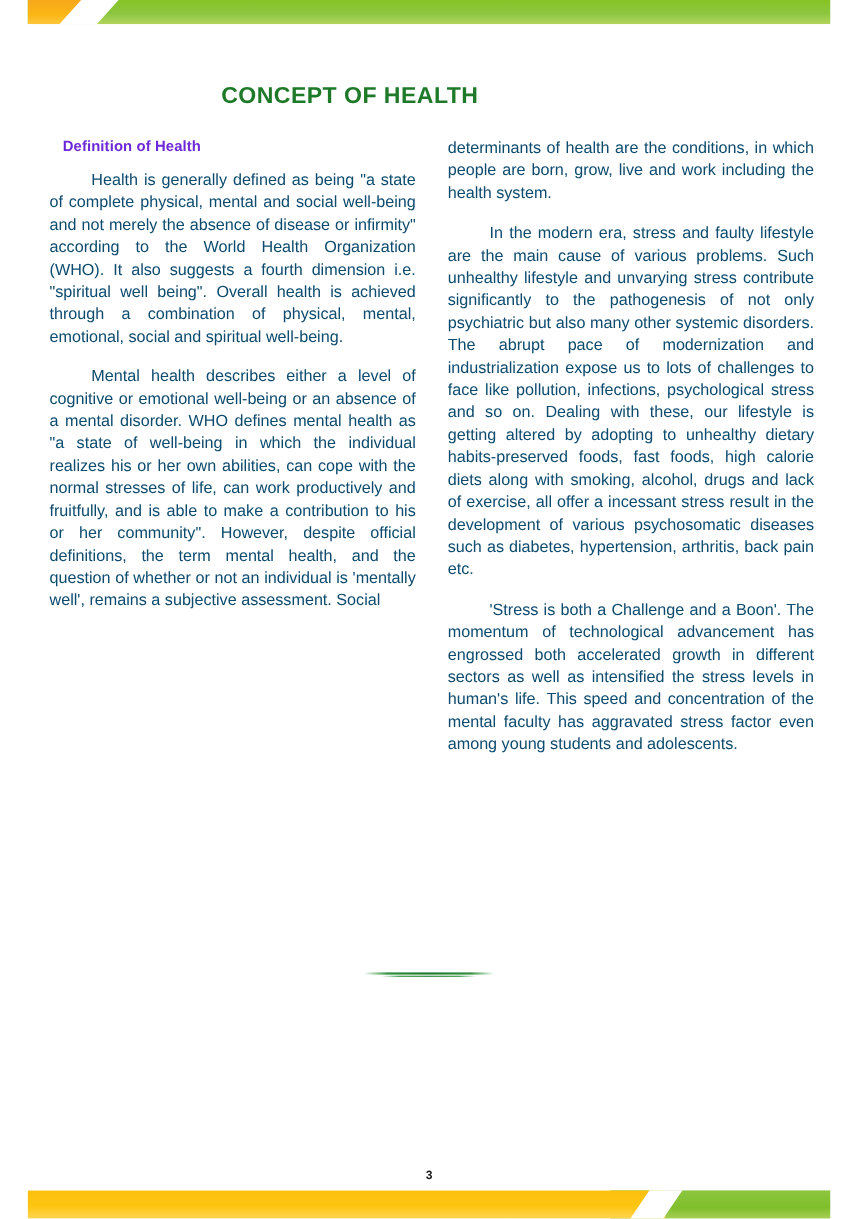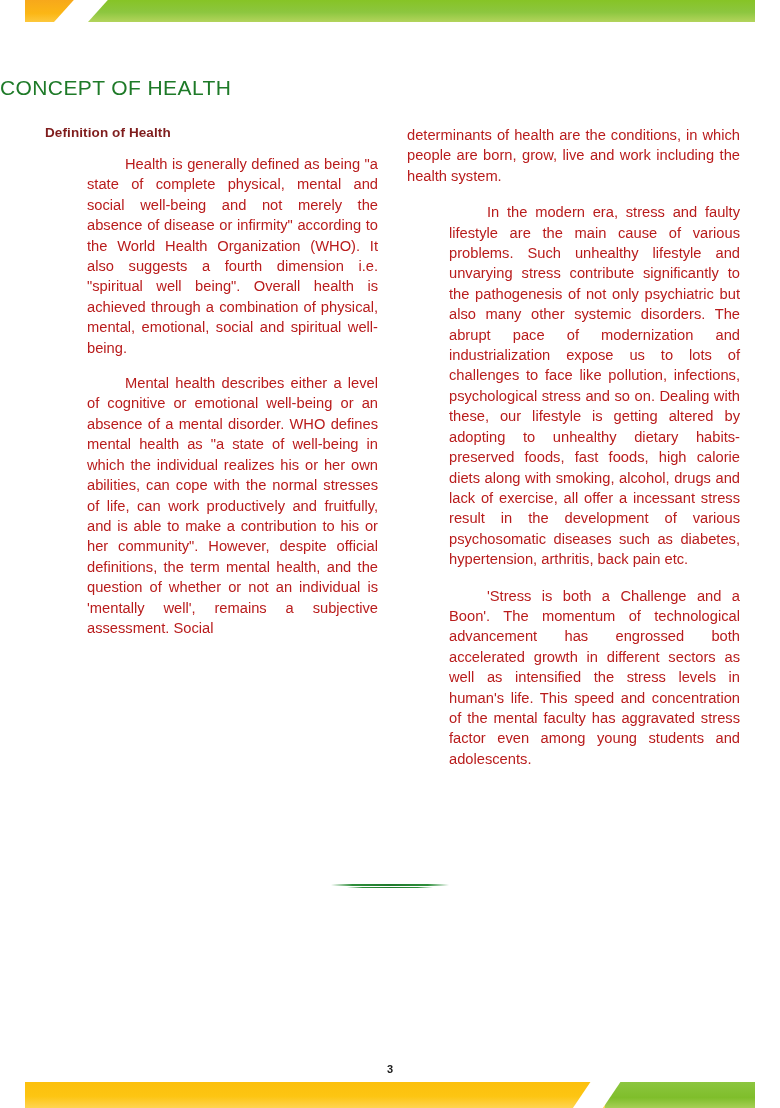--- a/index.html
+++ b/index.html
@@ -75,56 +75,56 @@
     background: #ffffff;
     transform: skewX(-34deg);
   }
 
   
   .page-title {
     position: absolute;
     left: 0;
     top: 76px;
     width: 636px;
-    text-align: left;
+    text-align: center;
     font-size: 21px;
-    font-weight: normal;
+    font-weight: bold;
     letter-spacing: 0.4px;
     color: #1e7a28;
   }
 
   .columns {
     position: absolute;
     left: 45px;
     top: 125px;
     width: 700px;
     display: flex;
     gap: 29px;
   }
   .col {
     width: 333px;
   }
 
   .section-heading {
     font-size: 13.5px;
     font-weight: bold;
-    color: #7f1d1d;
-    margin: 0 0 14px 0;
+    color: #6d28d9;
+    margin: 0 0 14px 12px;
     letter-spacing: 0.1px;
   }
 
   p.body {
     margin: 0 0 15px 0;
     font-size: 14.7px;
     line-height: 20.4px;
     text-align: justify;
     text-justify: inter-word;
-    color: #b91c1c;
+    color: #0c4a6e;
   }
-  p.body.indent { text-indent: 38px; margin-left: 42px; }
+  p.body.indent { text-indent: 38px; }
   p.body:last-child { margin-bottom: 0; }
 
   .col-right p.body { margin-bottom: 16px; }
 
   
   .divider {
     position: absolute;
     left: 50%;
     top: 884px;
     transform: translateX(-50%);

